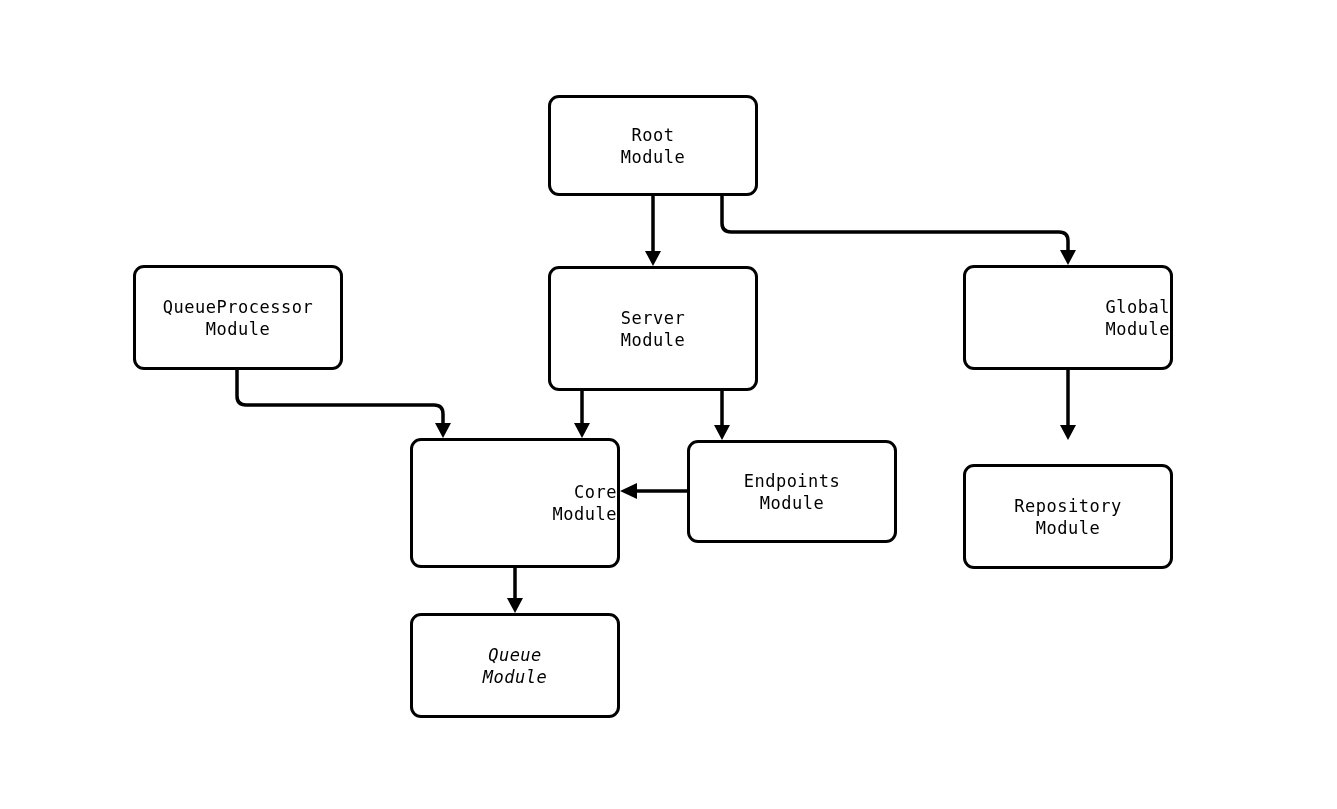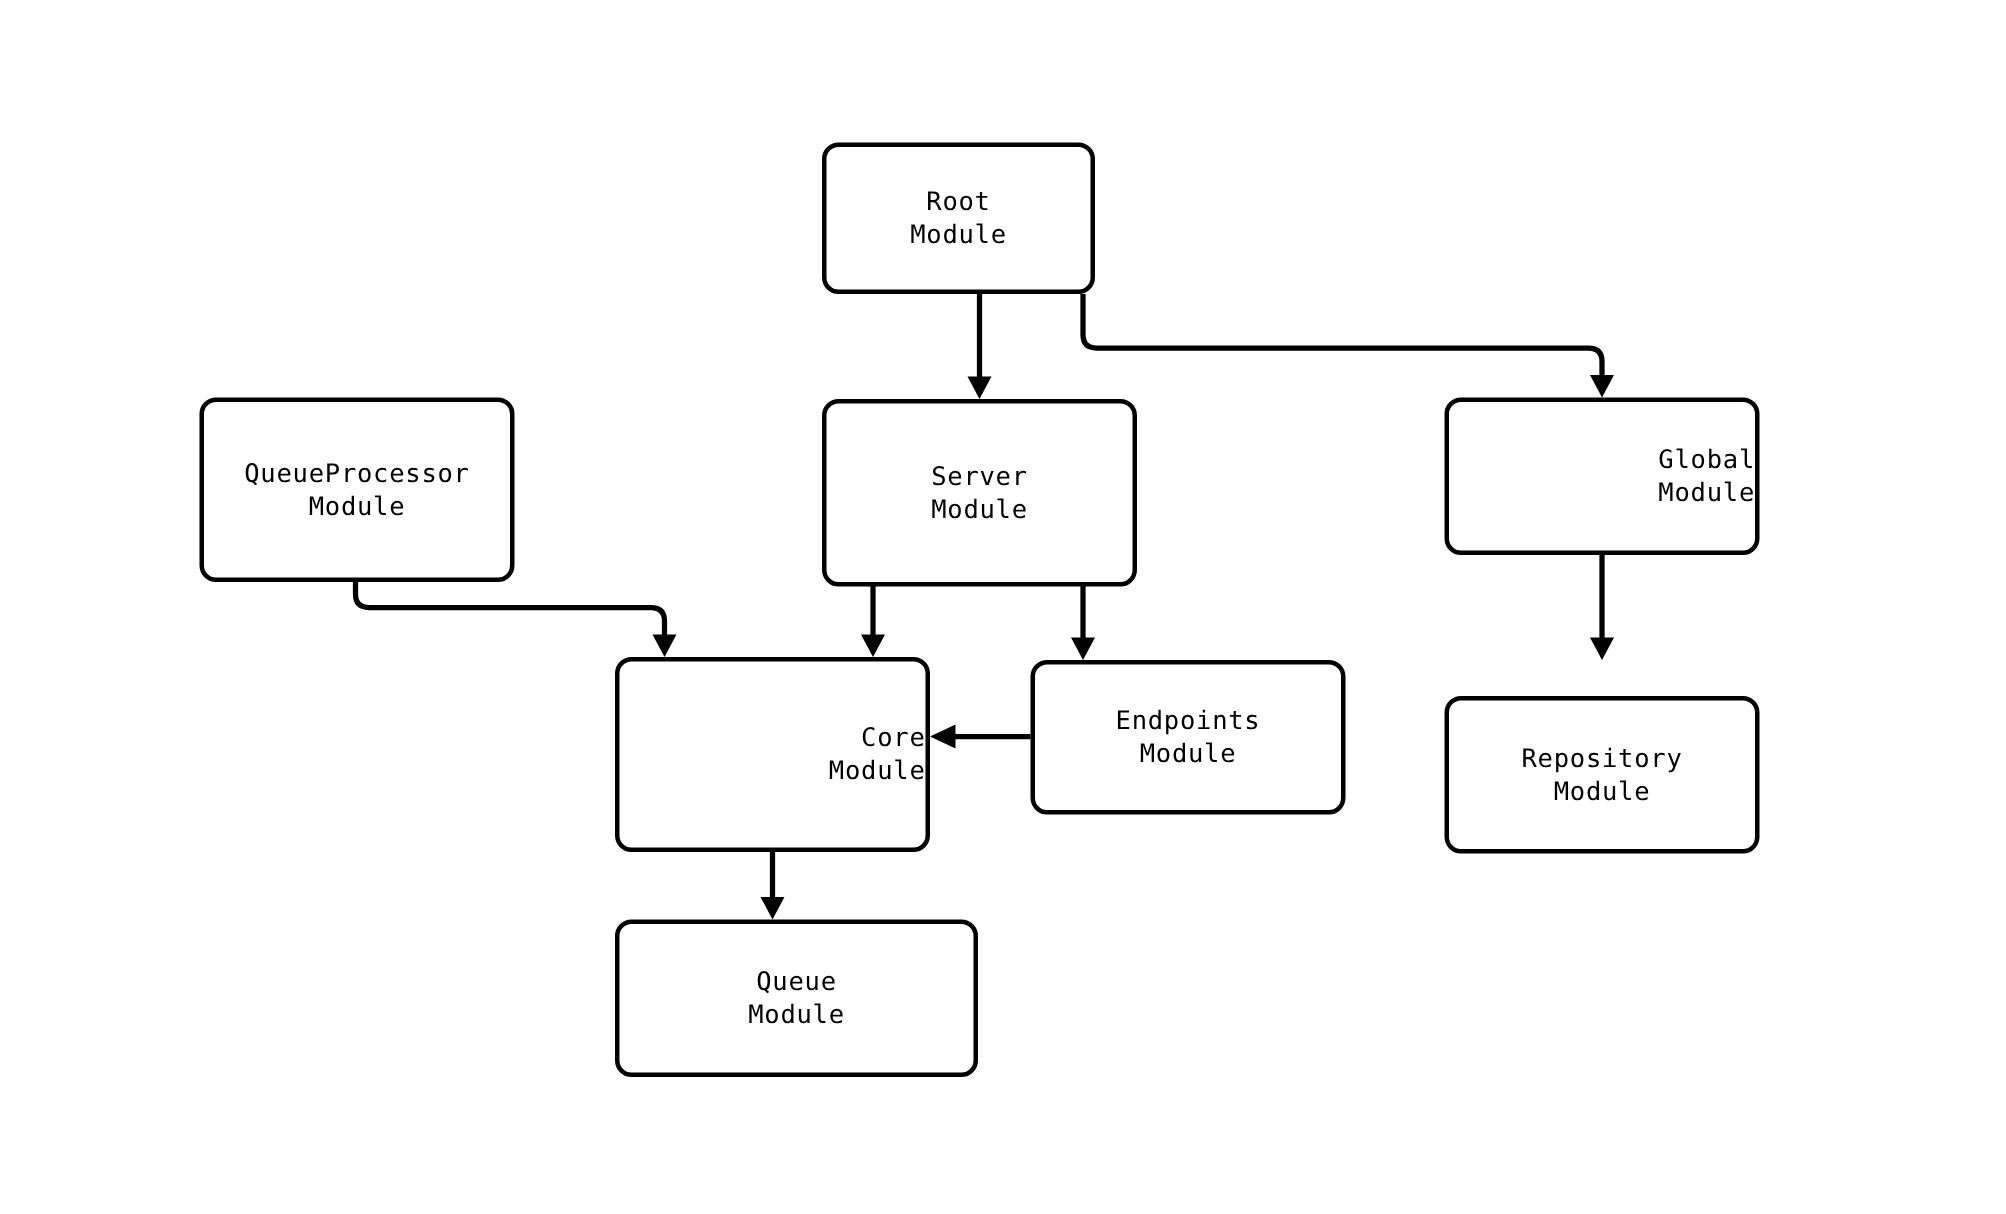--- a/index.html
+++ b/index.html
@@ -88,26 +88,26 @@
       <path d="M515,543 L515,599" stroke="#000000" stroke-width="3.5" fill="none"></path>
       <path d="M507,598 L523,598 L515,613 Z" fill="#000000"></path>
     </g>
 
     <g>
       <path d="M1068,370 L1068,426" stroke="#000000" stroke-width="3.5" fill="none"></path>
       <path d="M1060,425 L1076,425 L1068,440 Z" fill="#000000"></path>
     </g>
   </svg>
 
-  <div class="node" style="left:548px; top:95px; width:182px; height:101px;">
+  <div class="node" style="left:548px; top:95px; width:210px; height:101px;">
     <div class="node-line">Root</div>
     <div class="node-line">Module</div>
   </div>
 
-  <div class="node" style="left:133px; top:265px; width:210px; height:123px;">
+  <div class="node" style="left:133px; top:265px; width:210px; height:105px;">
     <div class="node-line">QueueProcessor</div>
     <div class="node-line">Module</div>
   </div>
 
   <div class="node" style="left:548px; top:266px; width:210px; height:125px;">
     <div class="node-line">Server</div>
     <div class="node-line">Module</div>
   </div>
 
   <div class="node" style="left:963px; top:265px; width:210px; height:105px;align-items:flex-end;">
@@ -123,18 +123,18 @@
   <div class="node" style="left:687px; top:440px; width:210px; height:103px;">
     <div class="node-line">Endpoints</div>
     <div class="node-line">Module</div>
   </div>
 
   <div class="node" style="left:963px; top:440px; width:210px; height:105px;margin-top:24px;">
     <div class="node-line">Repository</div>
     <div class="node-line">Module</div>
   </div>
 
-  <div class="node" style="left:410px; top:613px; width:242px; height:105px;">
+  <div class="node" style="left:410px; top:613px; width:210px; height:105px;font-style:italic;">
     <div class="node-line">Queue</div>
     <div class="node-line">Module</div>
   </div>
 
 </div>
 
 </body></html>

